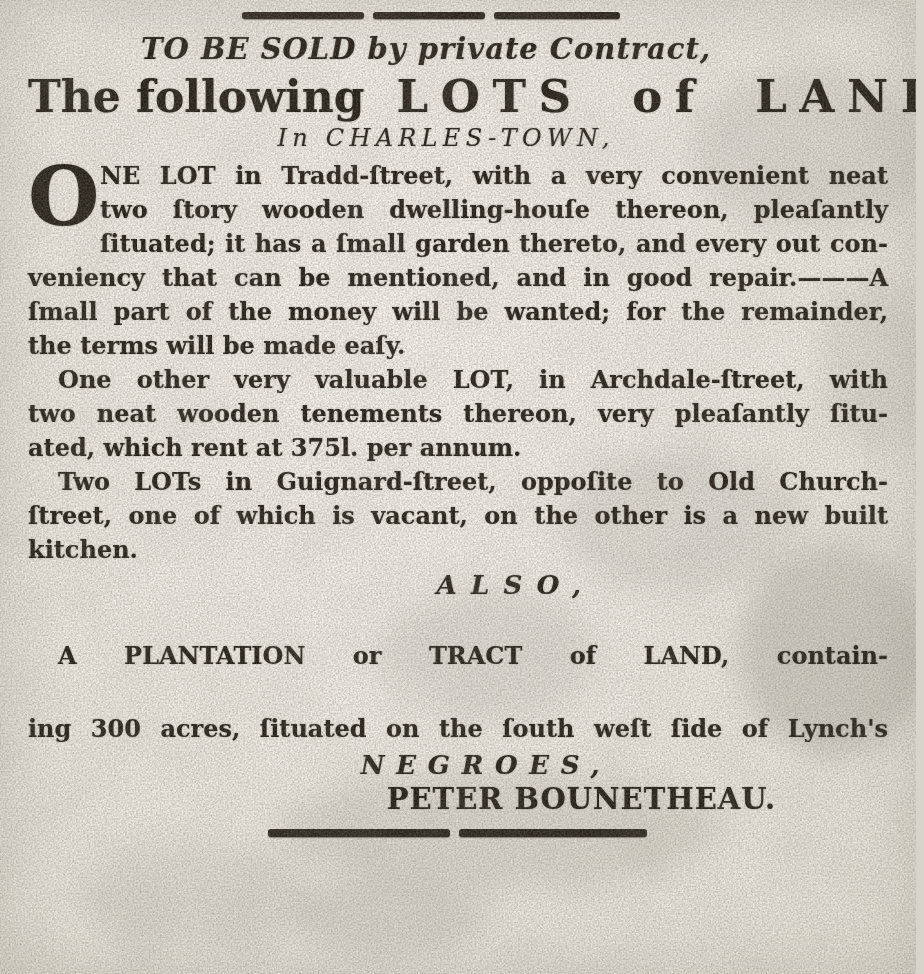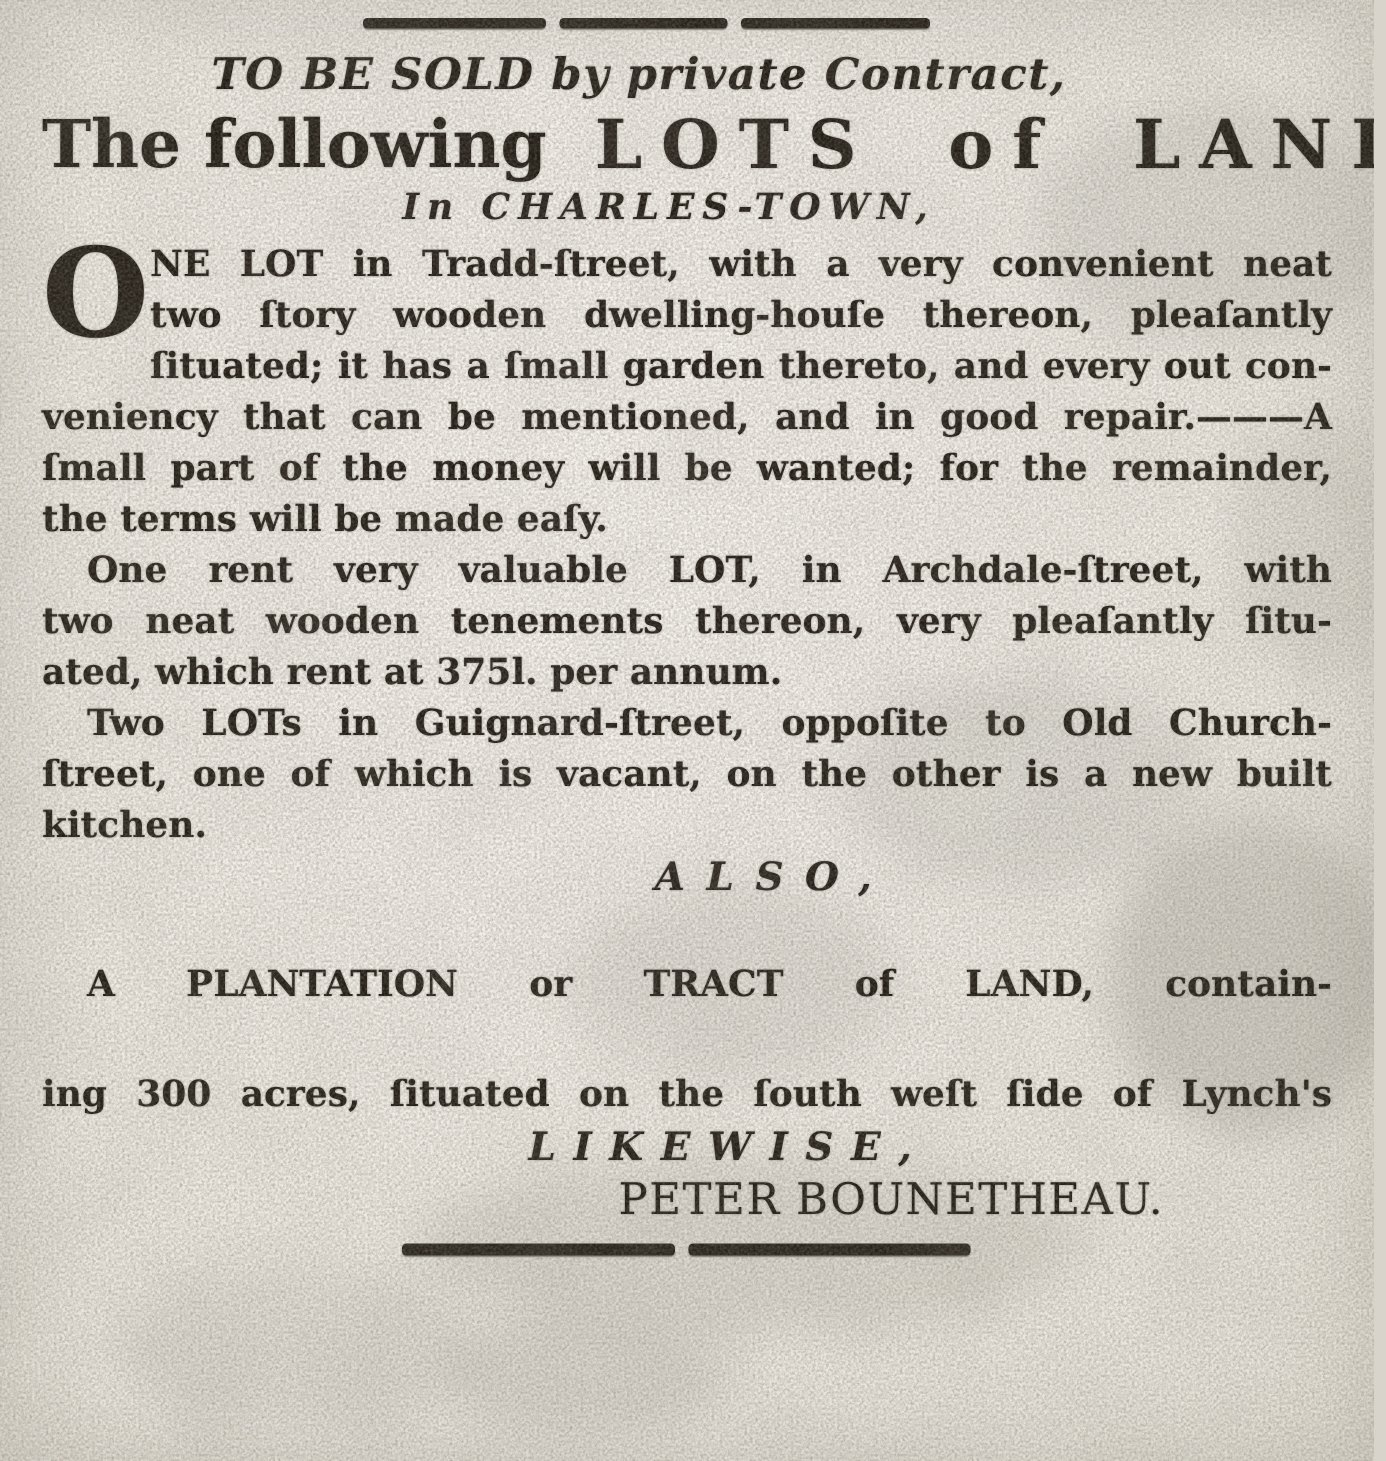--- a/index.html
+++ b/index.html
@@ -60,21 +60,21 @@
   .headline-main {
     font-size: 45px; font-weight: bold;
     letter-spacing: 0.28em; word-spacing: 0.45em;
     margin-left: 32px;
   }
 
   .location-line {
     text-align: center;
     transform: translateX(-12px);
     font-style: italic;
-    font-weight: bold;
+    font-weight: normal;
     font-size: 24px;
     line-height: 30px;
     letter-spacing: 0.22em;
   }
 
   .body-copy { margin-top: 6px; font-size: 24px; font-weight: bold; }
   .bl { line-height: 34px; white-space: normal; }
   .jl { text-align: justify; text-align-last: justify; }
   .para { overflow: visible; }
   .indent1 { text-indent: 30px; }
@@ -99,21 +99,21 @@
     text-align: center;
     margin-top: 3px;
   }
   .also { letter-spacing: 0.55em; transform: translateX(58px); }
   .likewise { letter-spacing: 0.45em; transform: translateX(28px); margin-top: 4px; margin-bottom: 7px; }
 
   .signature {
     margin-top: -5px;
     text-align: right;
     padding-right: 112px;
-    font-weight: normal;
+    font-weight: bold;
     font-size: 29px;
     line-height: 34px;
     letter-spacing: 1px;
   }
 
   .bottom-rule { margin: 13px 0 0 240px; }
   .bottom-rule .rule-seg { height: 8px; }
   .bottom-rule .rule-seg:nth-child(1) { width: 182px; }
   .bottom-rule .rule-seg:nth-child(2) { width: 188px; }
 </style>
@@ -154,39 +154,39 @@
         <div class="drop-cap">O</div>
         <div class="bl jl">NE LOT in Tradd-ſtreet, with a very convenient neat</div>
         <div class="bl jl">two ſtory wooden dwelling-houſe thereon, pleaſantly</div>
         <div class="bl jl">ſituated; it has a ſmall garden thereto, and every out con-</div>
         <div class="bl jl">veniency that can be mentioned, and in good repair.———A</div>
         <div class="bl jl">ſmall part of the money will be wanted; for the remainder,</div>
         <div class="bl">the terms will be made eaſy.</div>
       </div>
 
       <div class="para">
-        <div class="bl jl indent1">One rent very valuable LOT, in Archdale-ſtreet, with</div>
+        <div class="bl jl indent1">One other very valuable LOT, in Archdale-ſtreet, with</div>
         <div class="bl jl">two neat wooden tenements thereon, very pleaſantly ſitu-</div>
         <div class="bl">ated, which rent at 375l. per annum.</div>
       </div>
 
       <div class="para">
         <div class="bl jl indent1">Two LOTs in Guignard-ſtreet, oppoſite to Old Church-</div>
         <div class="bl jl">ſtreet, one of which is vacant, on the other is a new built</div>
         <div class="bl">kitchen.</div>
       </div>
 
       <div class="sub-heading also">ALSO,</div>
 
       <div class="para p-plantation">
         <div class="bl jl indent1">A PLANTATION or TRACT of LAND, contain-</div>
         <div class="bl jl">ing 300 acres, ſituated on the ſouth weſt ſide of Lynch's</div>
       </div>
 
-      <div class="sub-heading likewise">LIKEWISE,</div>
+      <div class="sub-heading likewise">NEGROES,</div>
 
 
       <div class="signature">PETER BOUNETHEAU.</div>
 
       <div class="rule-row bottom-rule">
         <div class="rule-seg"></div>
         <div class="rule-seg"></div>
       </div>
 
     </div>

